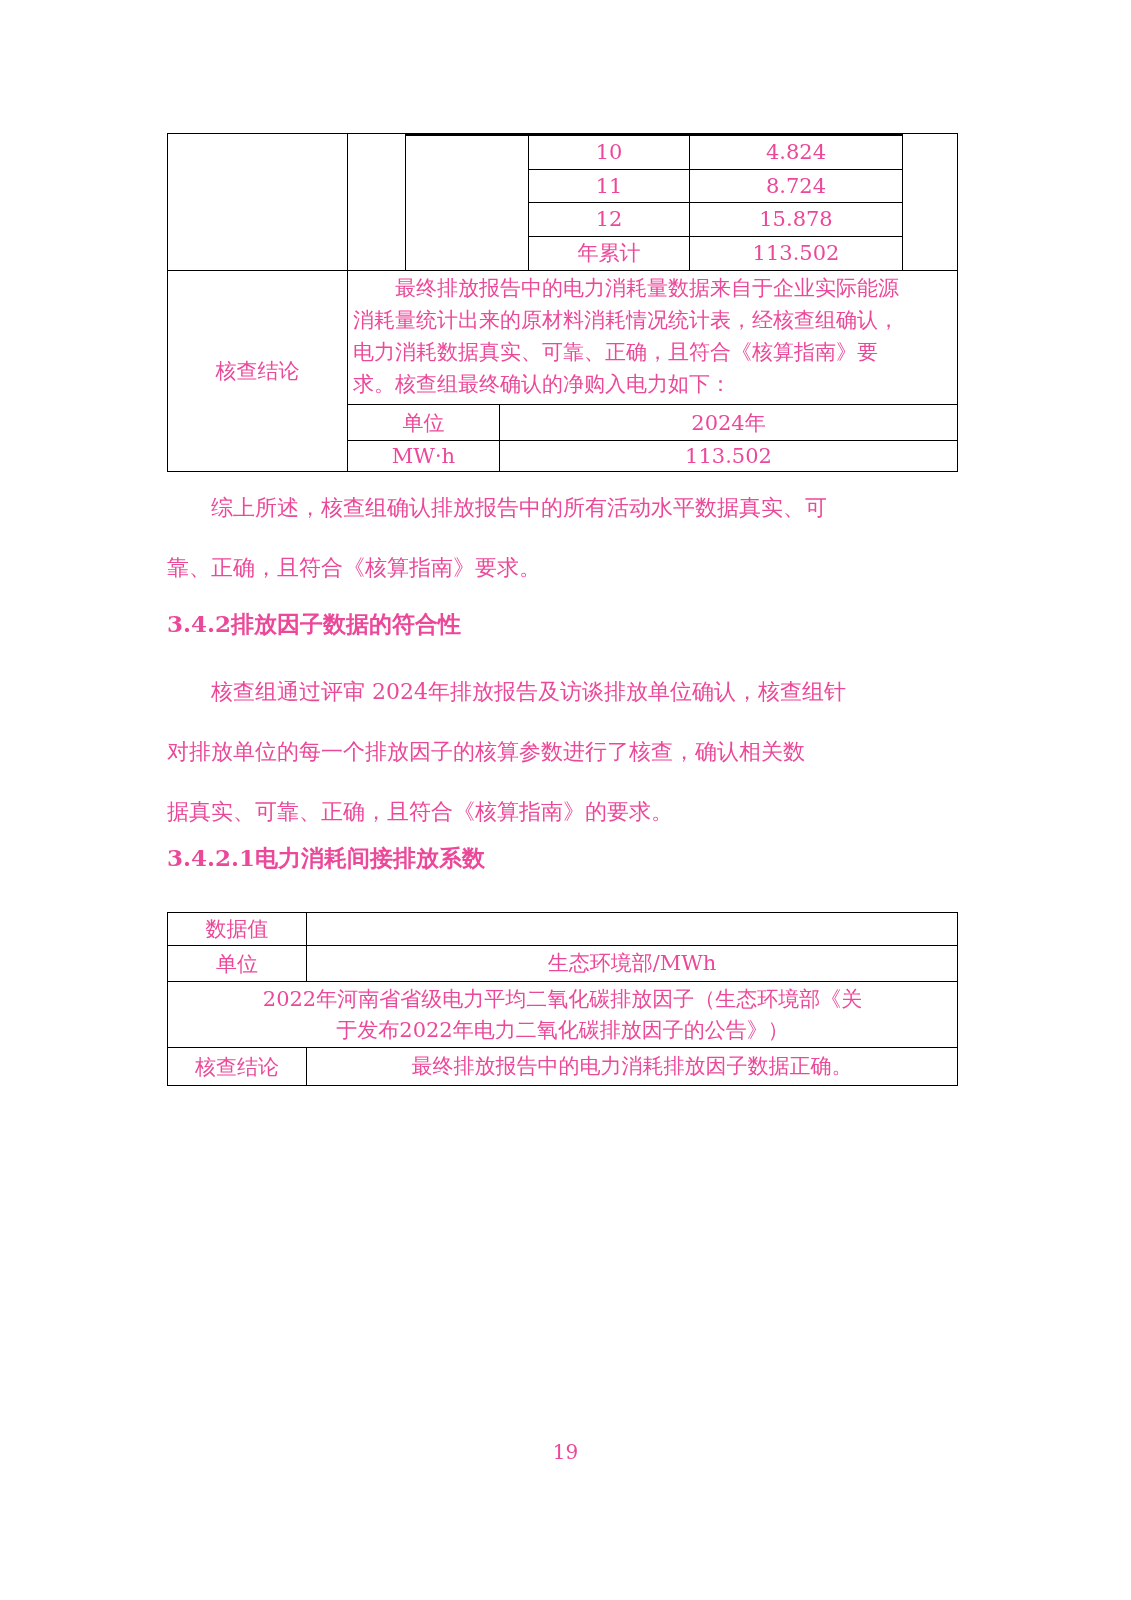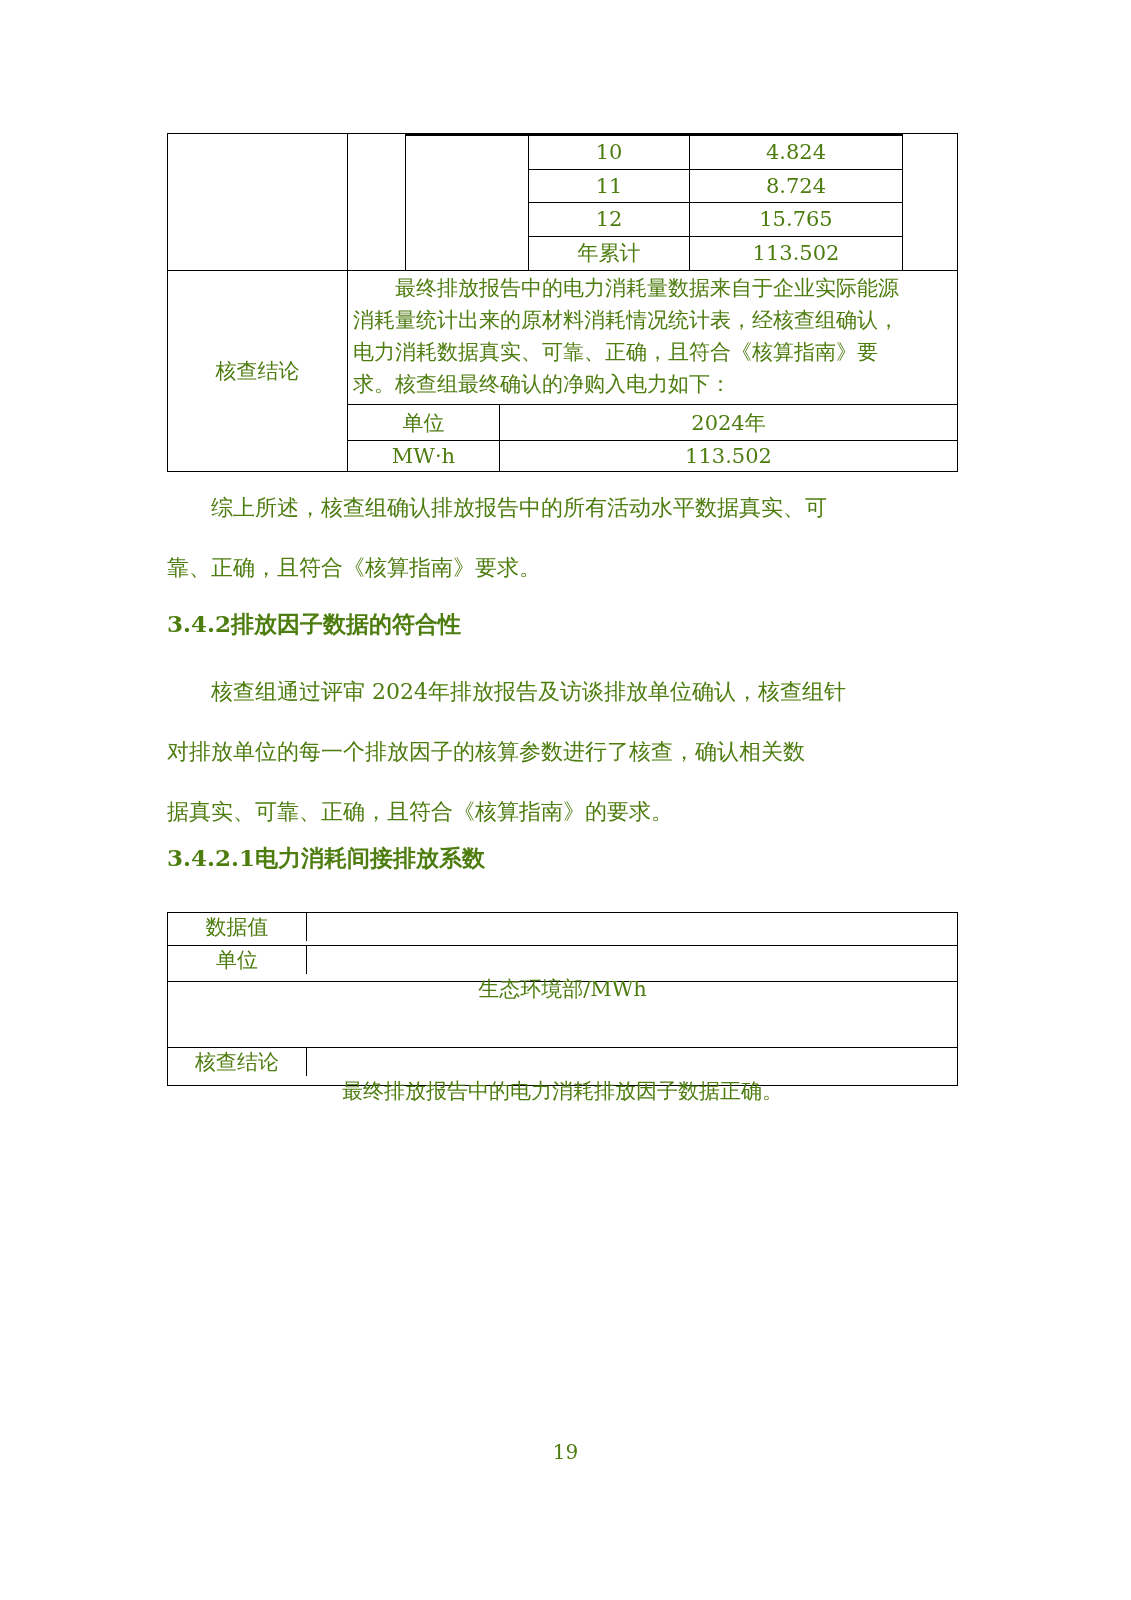--- a/index.html
+++ b/index.html
@@ -1,21 +1,21 @@
 <!DOCTYPE html>
 <html><head>
 <meta charset="utf-8">
 <style>
   * { margin:0; padding:0; box-sizing:border-box; }
   html,body { background:#ffffff; }
   .page {
     position:relative;
     width:1131px; height:1600px;
     background:#ffffff;
-    color:#4d7c0f;
+    color:#ec4899;
     font-family:"DejaVu Serif", serif;
     overflow:hidden;
   }
 
   
   .t1 {
     position:absolute; left:167px; top:133px;
     width:791px; height:339px;
     border:1px solid #000;
   }
@@ -72,21 +72,21 @@
   }
   .h1 { top:604px; }
   .h2 { top:838px; }
 
   
   .t2 {
     position:absolute; left:167px; top:912px;
     width:791px;
     border:1px solid #000;
   }
-  .t2-row { display:flex; border-bottom:1px solid #000;flex-direction:column; }
+  .t2-row { display:flex; border-bottom:1px solid #000; }
   .t2-row:last-child { border-bottom:none; }
   .t2-r1 { height:33px; } .t2-r2 { height:36px; } .t2-r3 { height:66px; } .t2-r4 { height:37px; }
   .t2-label {
     width:139px; border-right:1px solid #000;
     display:flex; align-items:center; justify-content:center; font-size:21px;
   }
   .t2-val {
     flex:1; display:flex; align-items:center; justify-content:center;
     font-size:21px; text-align:center; white-space:pre-line; line-height:31px;
   }
@@ -106,21 +106,21 @@
       <div class="t1-a"></div>
       <div class="t1-b"></div>
       <div class="nested">
         <div class="nested-left"></div>
         <div class="nested-grid">
           <div>10</div>
           <div>4.824</div>
           <div>11</div>
           <div>8.724</div>
           <div>12</div>
-          <div>15.765</div>
+          <div>15.878</div>
           <div>年累计</div>
           <div>113.502</div>
         </div>
       </div>
       <div class="t1-c"></div>
     </div>
     <div class="t1-row2">
       <div class="t1-label">核查结论</div>
       <div class="t1-content">
         <div class="t1-text">最终排放报告中的电力消耗量数据来自于企业实际能源
@@ -154,20 +154,22 @@
 
   <div class="t2">
     <div class="t2-row t2-r1">
       <div class="t2-label">数据值</div>
     </div>
     <div class="t2-row t2-r2">
       <div class="t2-label">单位</div>
       <div class="t2-val">生态环境部/MWh</div>
     </div>
     <div class="t2-row t2-r3">
+      <div class="t2-val">2022年河南省省级电力平均二氧化碳排放因子（生态环境部《关
+于发布2022年电力二氧化碳排放因子的公告》）</div>
     </div>
     <div class="t2-row t2-r4">
       <div class="t2-label">核查结论</div>
       <div class="t2-val">最终排放报告中的电力消耗排放因子数据正确。</div>
     </div>
   </div>
 
 
   <div class="page-num">19</div>
 

